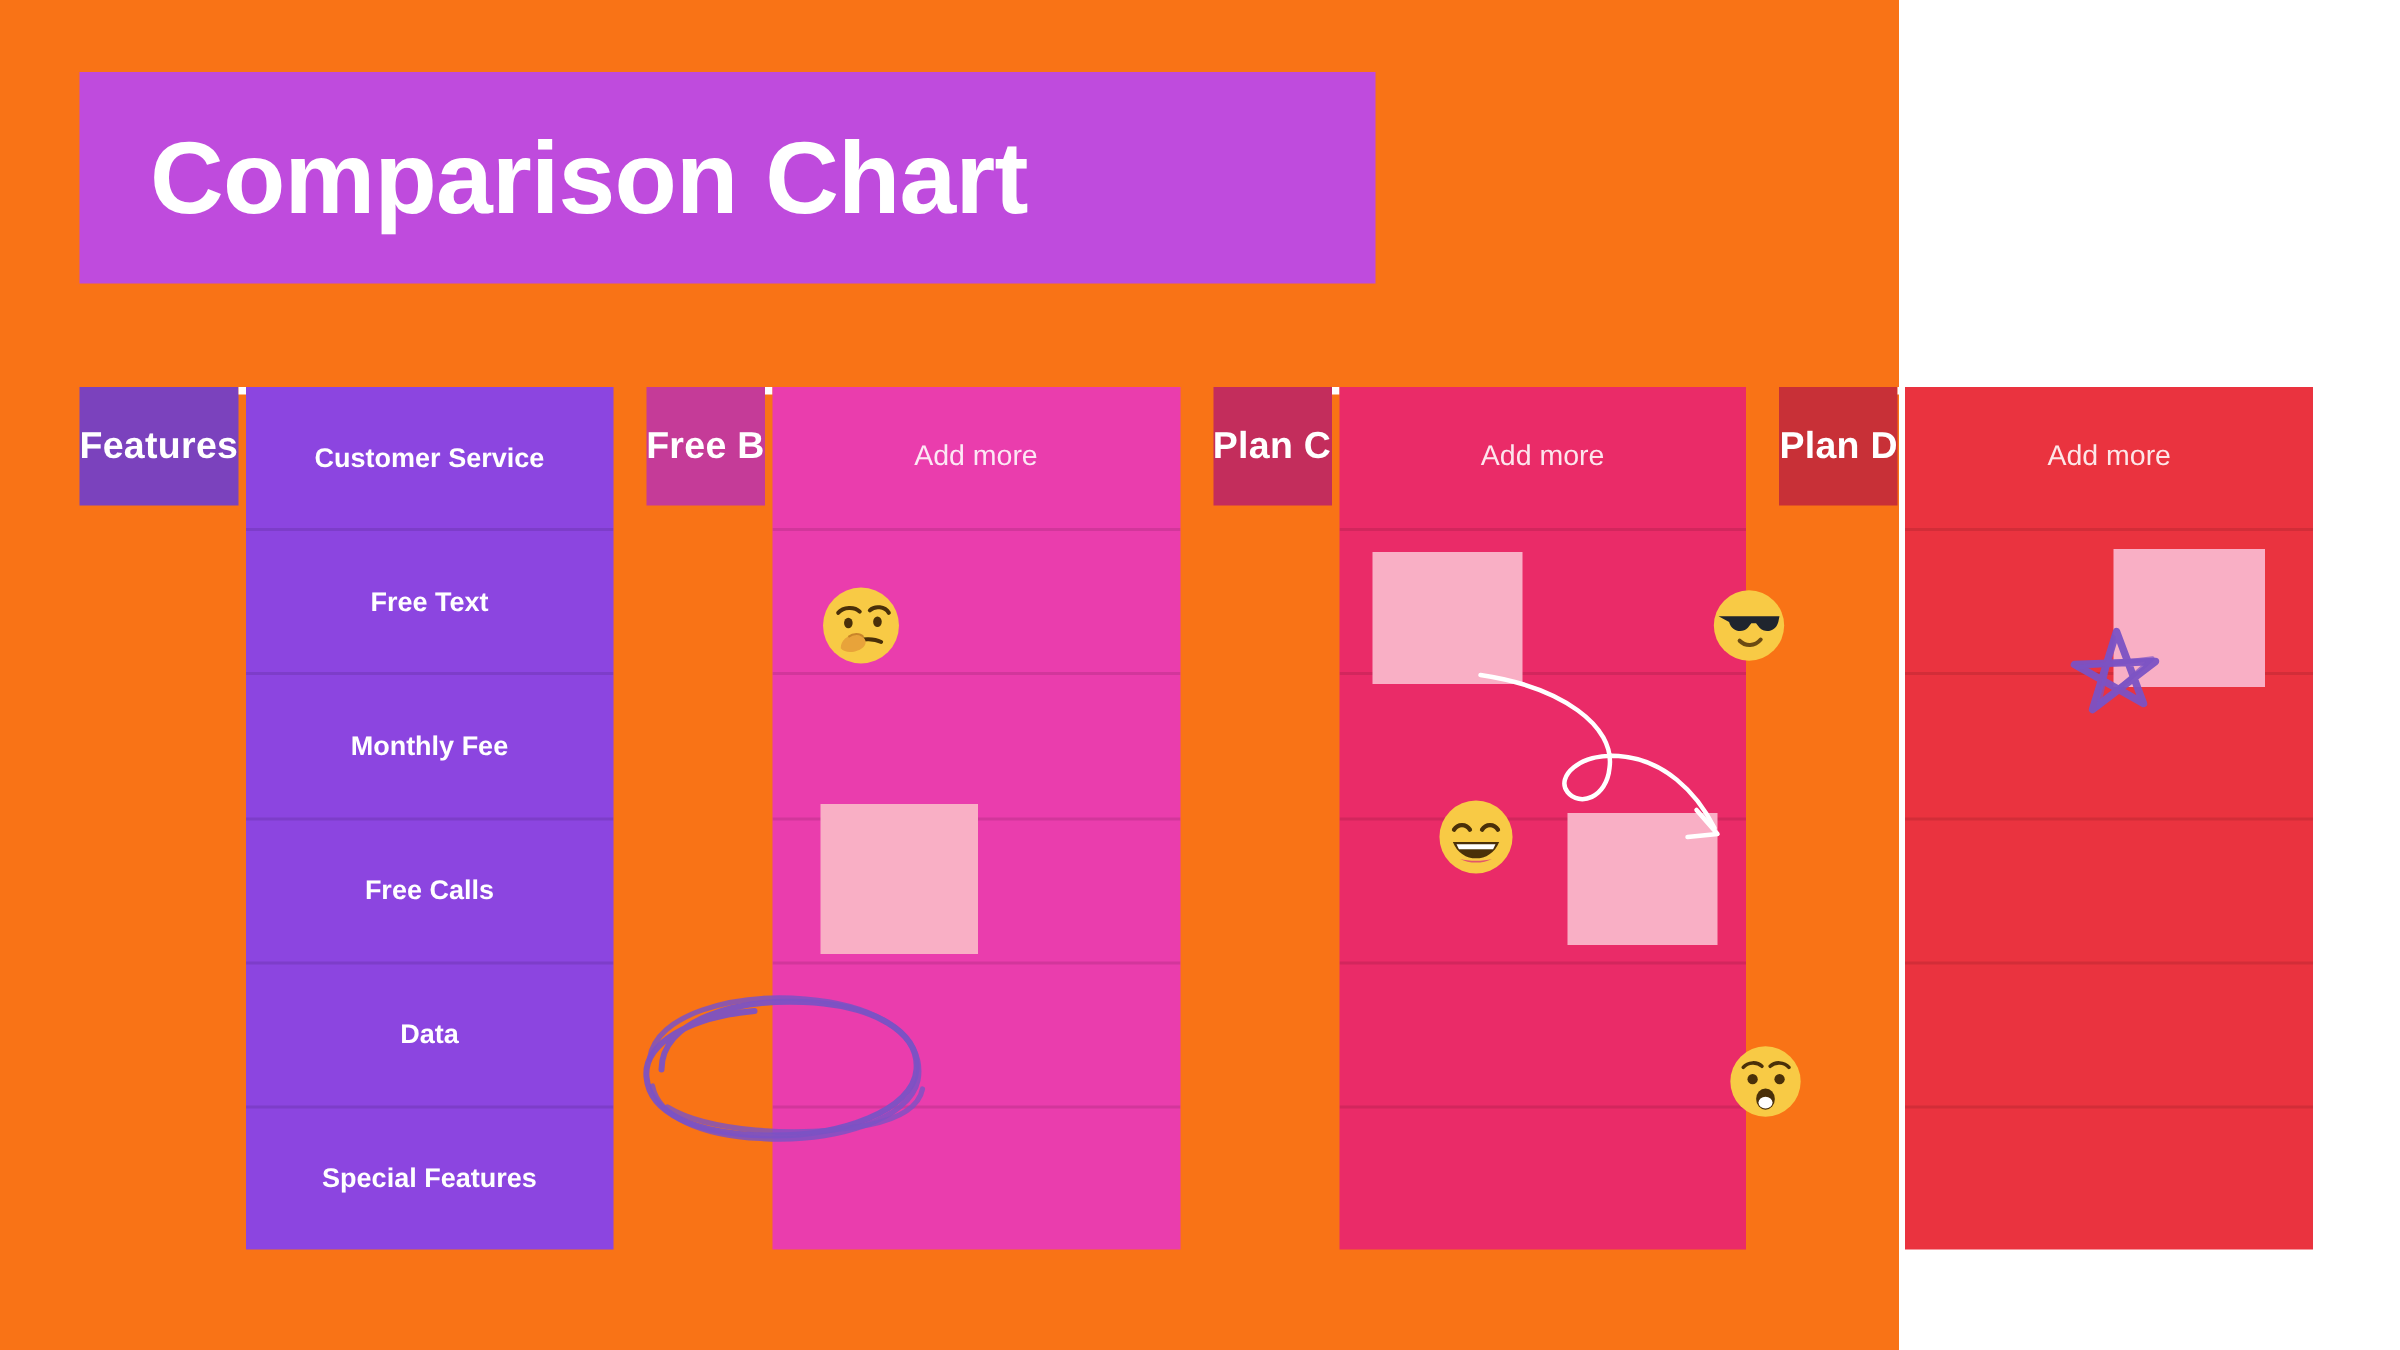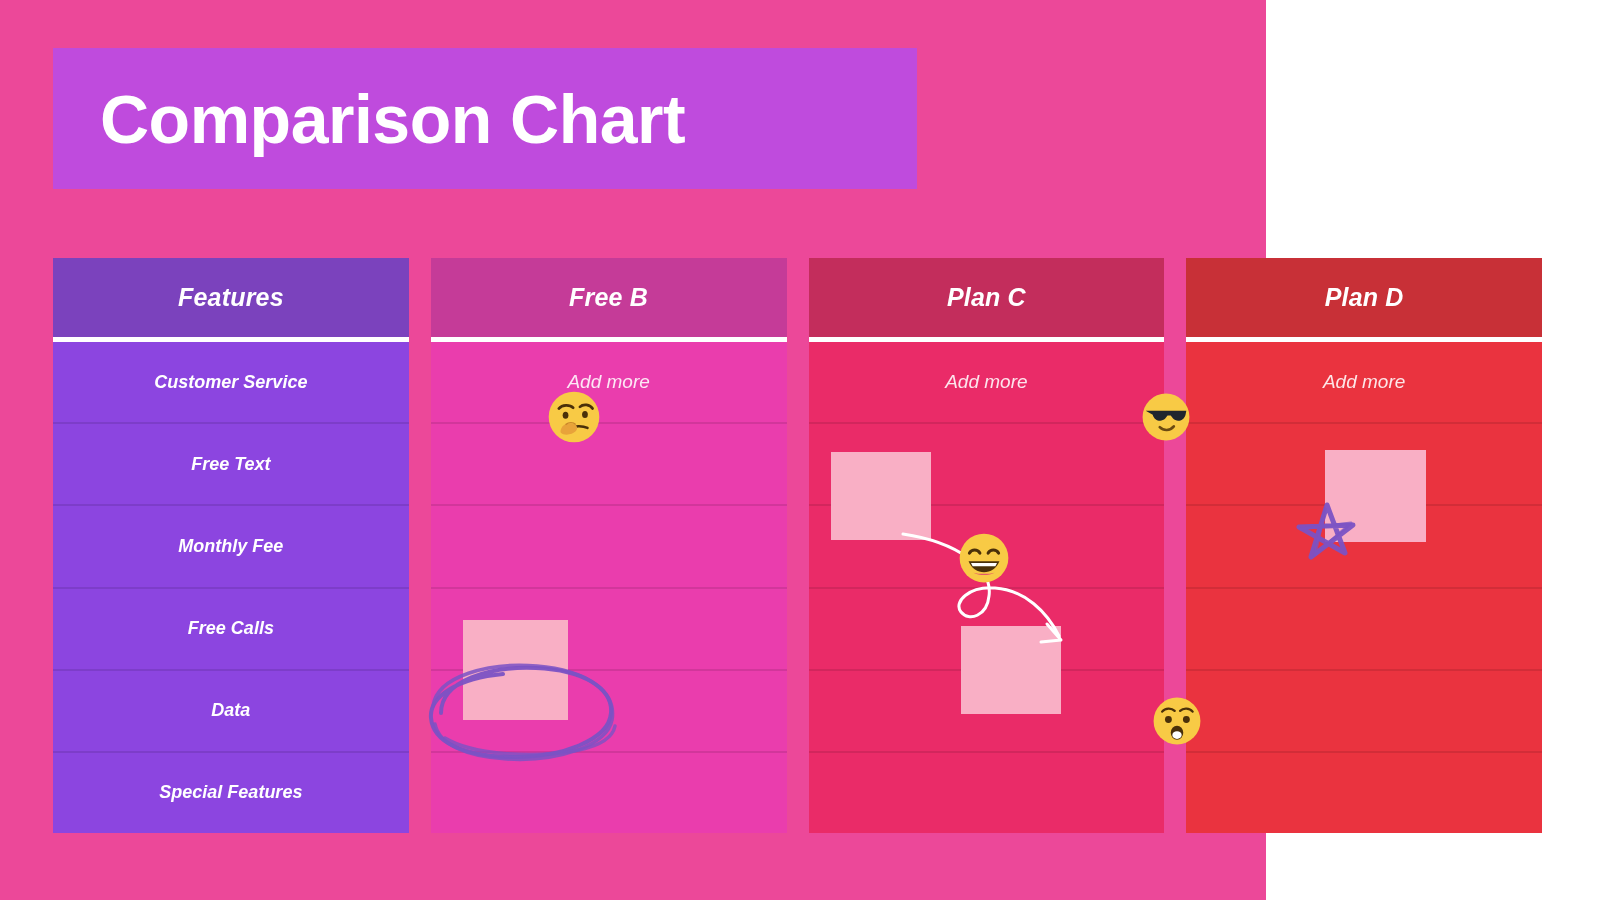--- a/index.html
+++ b/index.html
@@ -7,21 +7,21 @@
     width: 1600px;
     height: 900px;
     background: #ffffff;
     font-family: "Liberation Sans", "DejaVu Sans", sans-serif;
     overflow: hidden;
   }
   #page {
     position: relative;
     width: 1266px;
     height: 900px;
-    background: #ec4899;
+    background: #f97316;
   }
 
   
   #title-banner {
     position: absolute;
     left: 53px;
     top: 48px;
     width: 864px;
     height: 141px;
     background: #bf4bdd;
@@ -54,23 +54,22 @@
     left: 53px;
     top: 258px;
     width: 1489px;
     height: 575px;
     display: flex;
     gap: 22px;
   }
   .column {
     flex: 1 1 0;
     display: flex;
-    flex-direction: column;
-    position: relative;
-    font-style: italic;
+    flex-direction: row;
+    position: relative;
   }
   .col-header {
     height: 79px;
     display: flex;
     align-items: center;
     justify-content: center;
     color: #ffffff;
     font-size: 25px;
     font-weight: 700;
     letter-spacing: 0.2px;

